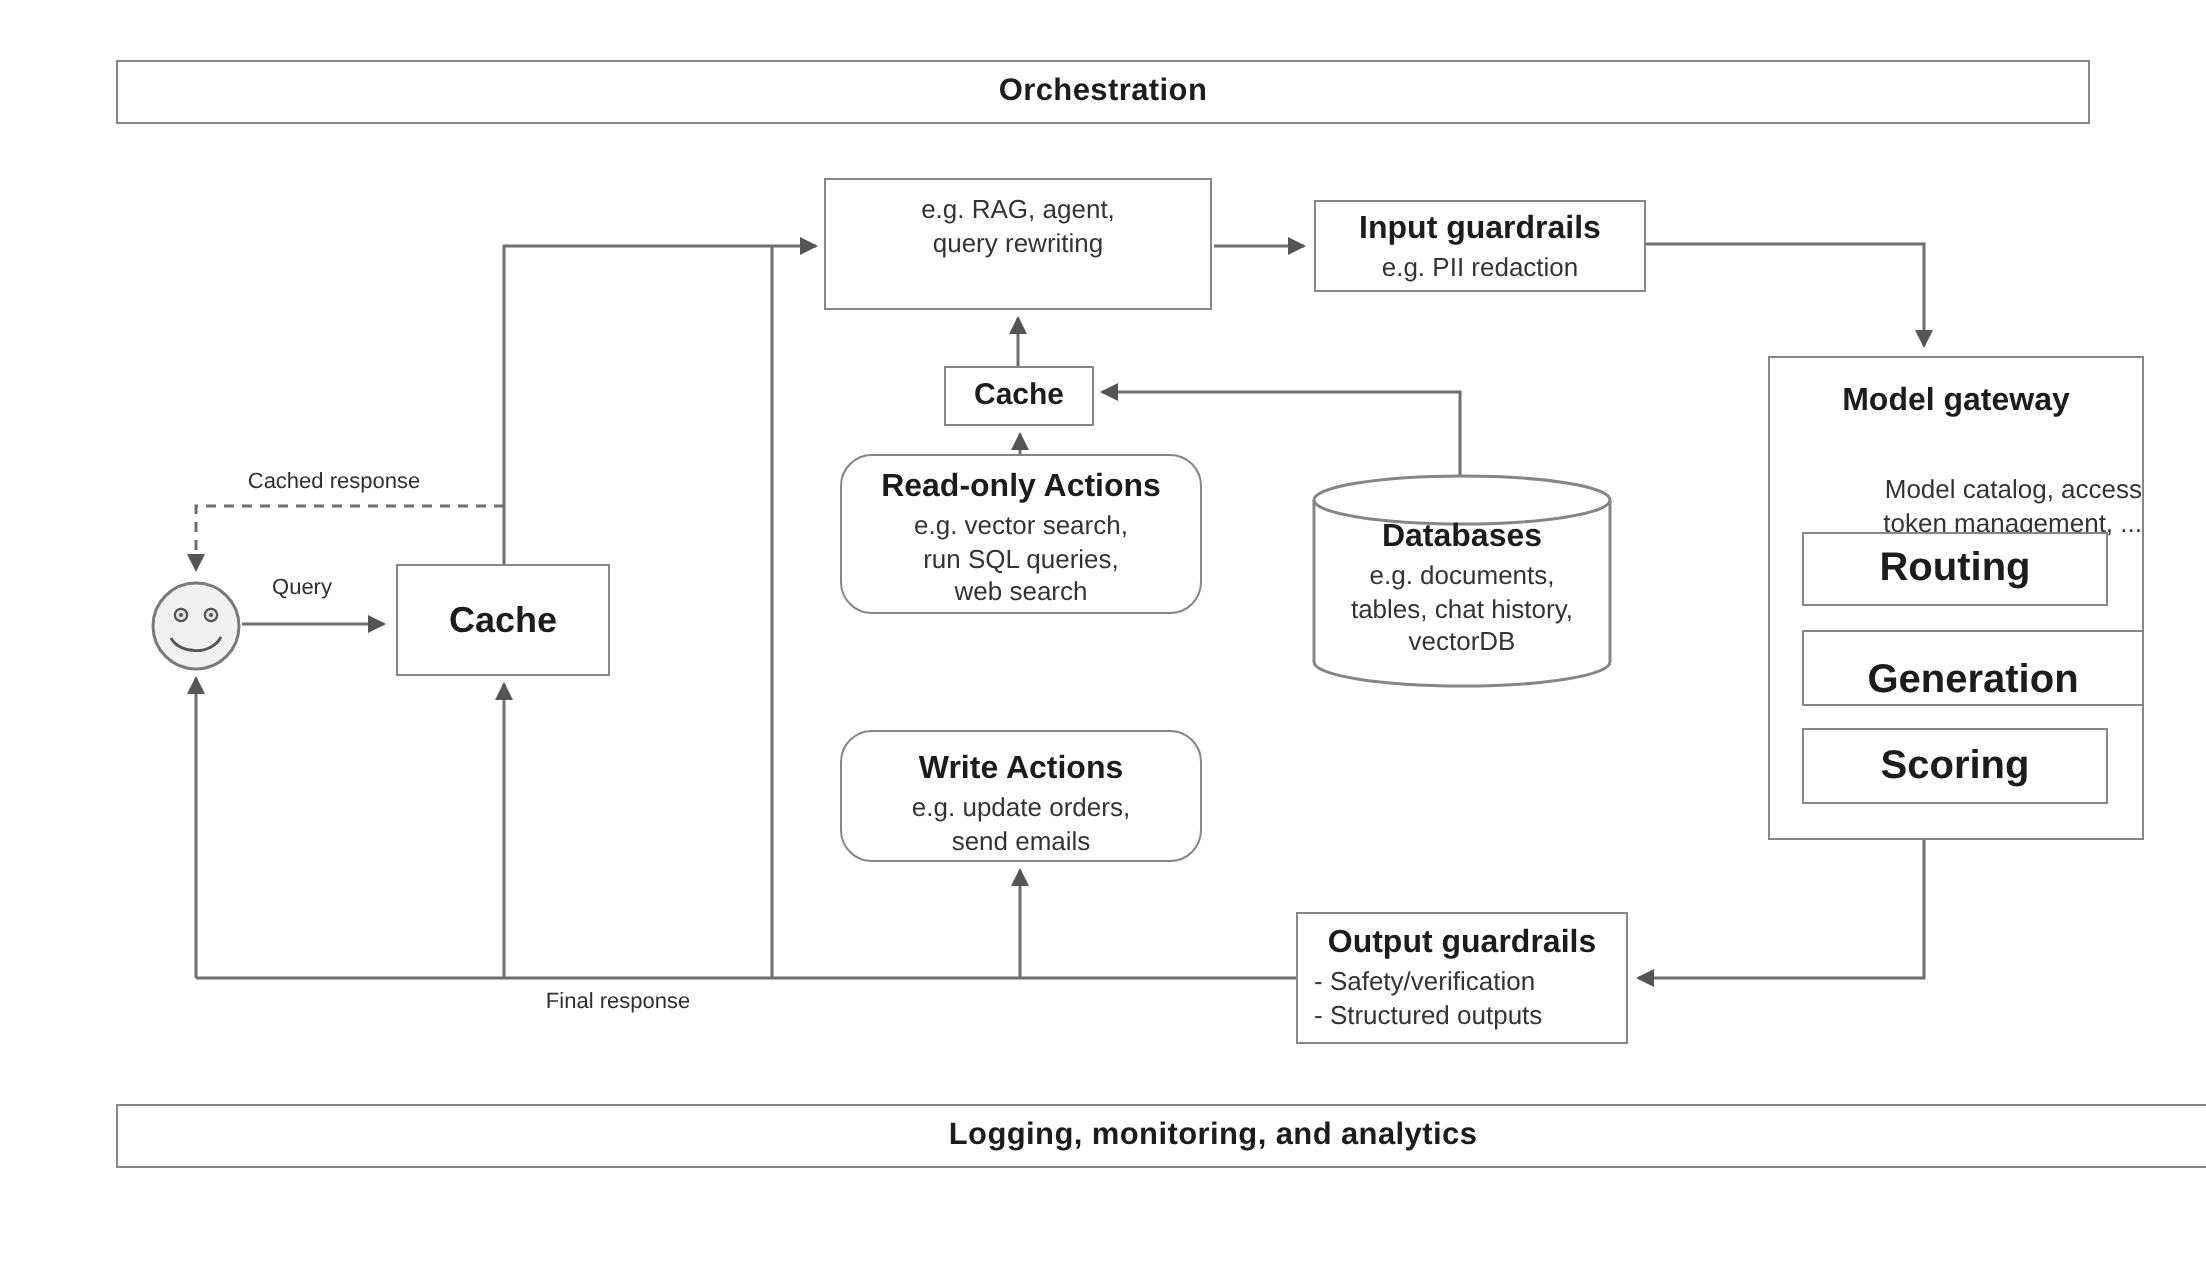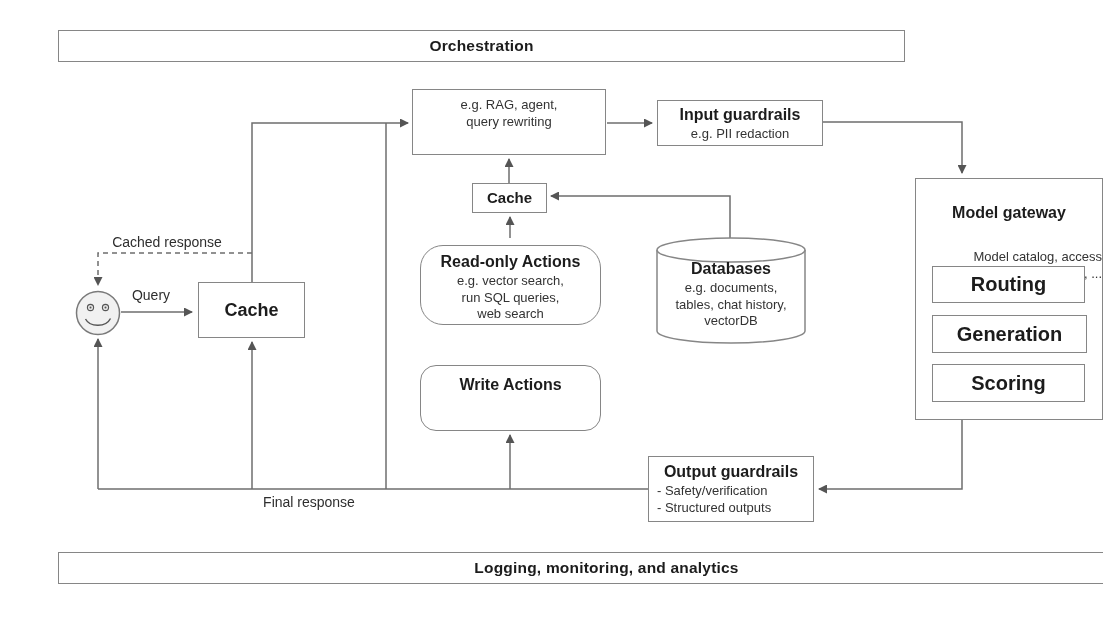--- a/index.html
+++ b/index.html
@@ -17,21 +17,21 @@
          font-weight:bold; font-size:15.5px; letter-spacing:.2px; }
   .title { display:block; font-weight:bold; font-size:16px; color:#1c1c1c; line-height:1.25; }
   .sub { display:block; font-size:13px; color:#333333; line-height:1.28; white-space:pre-line; margin-top:1px; }
   .fill-center { display:flex; align-items:center; justify-content:center; }
   .inner-box {
     position:absolute; box-sizing:border-box; background:#ffffff;
     border:1.5px solid #868686; font-weight:bold; font-size:20px;
     display:flex; align-items:center; justify-content:center; color:#1c1c1c;
   }
   .edge-label {
-    position:absolute; font-size:14px; color:#2e2e2e; text-align:center; line-height:1.1;
+    position:absolute; font-size:11px; color:#2e2e2e; text-align:center; line-height:1.1;
   }
   .pad-top-6 { padding-top:6px; }
   .pad-top-9 { padding-top:9px; }
   .out-sub { text-align:left; padding-left:8px; }
   .gw-sub { text-align:right; padding-left:22px;margin-top:26px; }
 </style>
 </head>
 <body>
 
 <div class="canvas">
@@ -82,73 +82,75 @@
       <circle cx="105.5" cy="307.5" r="1" fill="#555555"></circle>
       <path d="M 85.5 319 C 90 327.5, 106 327.5, 110.5 318.5" fill="none" stroke="#555555" stroke-width="1.4"></path>
     </g>
 
     <g>
       <path d="M 657 250 V 331 A 74 12 0 0 0 805 331 V 250" fill="#ffffff" stroke="#868686" stroke-width="1.5"></path>
       <ellipse cx="731" cy="250" rx="74" ry="12" fill="#ffffff" stroke="#868686" stroke-width="1.5"></ellipse>
     </g>
   </svg>
 
-  <div class="box bar" style="left:58px; top:30px; width:847px; height:32px;">
+  <div class="box bar" style="left:58px; top:30px; width:987px; height:32px;">
     <span>Orchestration</span>
   </div>
 
   <div class="box pad-top-6" style="left:412px; top:89px; width:194px; height:66px;">
     <span class="sub">e.g. RAG, agent,
 query rewriting</span>
   </div>
 
   <div class="box" style="left:657px; top:100px; width:166px; height:46px; padding-top:4px;">
     <span class="title">Input guardrails</span>
     <span class="sub">e.g. PII redaction</span>
   </div>
 
-  <div class="box" style="left:915px; top:178px; width:188px; height:242px; padding-top:24px;">
+  <div class="box" style="left:884px; top:178px; width:188px; height:242px; padding-top:12px;">
     <span class="title">Model gateway</span>
     <span class="sub gw-sub">Model catalog, access
 token management, ...</span>
     <div class="inner-box" style="left:16px; top:87px; width:153px; height:37px;">
       <span>Routing</span>
     </div>
-    <div class="inner-box" style="left:16px; top:136px; width:155px; height:38px;">
+    <div class="inner-box" style="left:16px; top:136px; width:171px; height:38px;align-items:flex-end;">
       <span>Generation</span>
     </div>
     <div class="inner-box" style="left:16px; top:185px; width:153px; height:38px;">
       <span>Scoring</span>
     </div>
   </div>
 
   <div class="box fill-center" style="left:198px; top:282px; width:107px; height:56px;">
     <span class="title" style="font-size:18px;">Cache</span>
   </div>
 
   <div class="box fill-center" style="left:472px; top:183px; width:75px; height:30px;">
     <span class="title" style="font-size:15px;">Cache</span>
   </div>
 
-  <div class="box rounded pad-top-6" style="left:420px; top:245px; width:181px; height:80px;border-radius:23px;">
+  <div class="box rounded pad-top-6" style="left:420px; top:227px; width:181px; height:80px;">
     <span class="title">Read-only Actions</span>
     <span class="sub">e.g. vector search,
 run SQL queries,
 web search</span>
   </div>
 
   <div style="position:absolute; left:656px; top:259px; width:150px; text-align:center;">
     <span class="title">Databases</span>
     <span class="sub">e.g. documents,
 tables, chat history,
 vectorDB</span>
   </div>
 
   <div class="box rounded pad-top-9" style="left:420px; top:365px; width:181px; height:66px;">
     <span class="title">Write Actions</span>
+    <span class="sub">e.g. update orders,
+send emails</span>
   </div>
 
   <div class="box" style="left:648px; top:456px; width:166px; height:66px; padding-top:5px;">
     <span class="title">Output guardrails</span>
     <span class="sub out-sub">- Safety/verification
 - Structured outputs</span>
   </div>
 
   <div class="box bar" style="left:58px; top:552px; width:1097px; height:32px;">
     <span>Logging, monitoring, and analytics</span>

